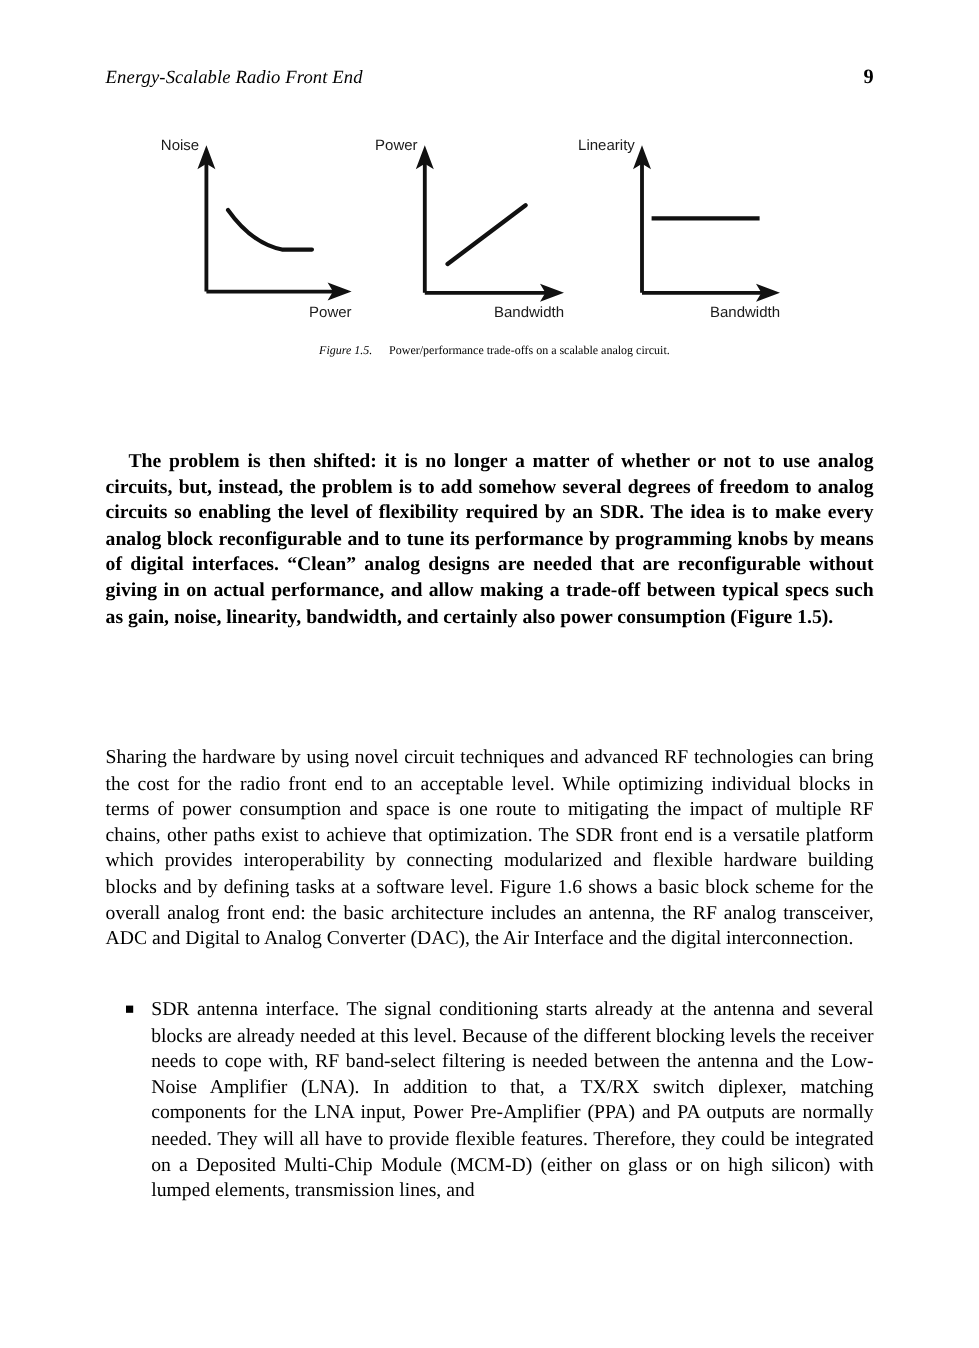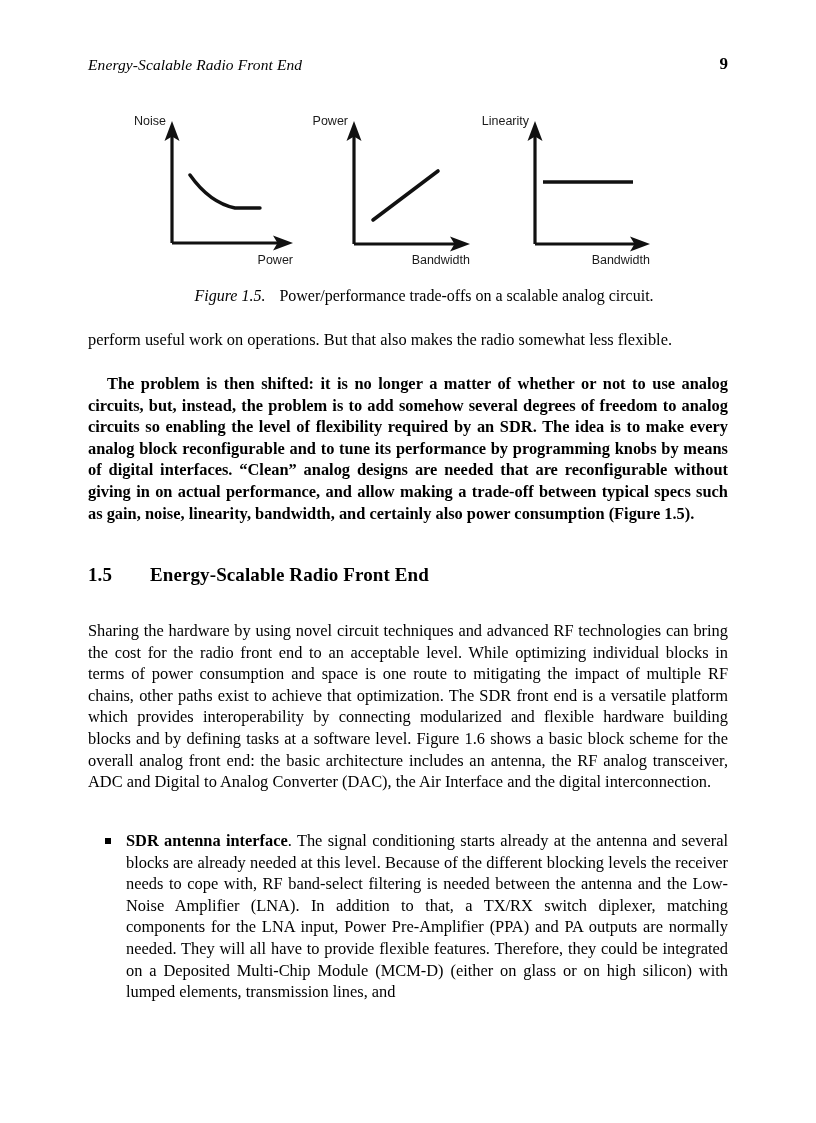--- a/index.html
+++ b/index.html
@@ -58,25 +58,25 @@
   }
   .figure-art {
     position: absolute;
     left: 0;
     top: 0;
     width: 640px;
     height: 170px;
   }
   .figure-caption {
     position: absolute;
-    left: 16px;
+    left: 4px;
     top: 182px;
     width: 640px;
     text-align: center;
-    font-size: 16px;
+    font-size: 10px;
     line-height: 1.3;
   }
   .figure-caption .fig-label {
     font-style: italic;
   }
   .figure-caption .fig-gap {
     display: inline-block;
     width: 14px;
   }
 
@@ -120,21 +120,21 @@
     left: 17px;
     top: 8px;
     width: 6px;
     height: 6px;
     background: #000000;
   }
   .bullet-item p.para {
     text-align: justify;
   }
   .lead-in {
-    font-weight: bold;
+    font-weight: normal;
   }
 
   
   svg text {
     font-family: "Liberation Sans", "DejaVu Sans", sans-serif;
     font-size: 12.5px;
     fill: #1a1a1a;
   }
 </style>
 </head>
@@ -188,31 +188,25 @@
         <text x="441" y="21" text-anchor="end">Linearity</text>
         <text x="562" y="160" text-anchor="end">Bandwidth</text>
       </g>
     </svg>
 
     <div class="figure-caption">
       <span class="fig-label">Figure 1.5.</span><span class="fig-gap"></span><span>Power/performance trade-offs on a scalable analog circuit.</span>
     </div>
   </div>
 
-  <div class="body-col" style="top:329px;">
-    <p class="para">perform useful work on operations.  But that also makes the radio somewhat less flexible.</p>
-  </div>
 
   <div class="body-col" style="top:373px;font-weight:bold;">
     <p class="para indent">The problem is then shifted: it is no longer a matter of whether or not to use analog circuits, but, instead, the problem is to add somehow several degrees of freedom to analog circuits so enabling the level of flexibility required by an SDR. The idea is to make every analog block reconfigurable and to tune its performance by programming knobs by means of digital interfaces.  “Clean” analog designs are needed that are reconfigurable without giving in on actual performance, and allow making a trade-off between typical specs such as gain, noise, linearity, bandwidth, and certainly also power consumption (Figure 1.5).</p>
   </div>
 
-  <div class="body-col" style="top:563px;">
-    <h2 class="section-head"><span class="sec-num">1.5</span><span>Energy-Scalable Radio Front End</span></h2>
-  </div>
 
   <div class="body-col" style="top:620px;">
     <p class="para">Sharing the hardware by using novel circuit techniques and advanced RF technologies can bring the cost for the radio front end to an acceptable level. While optimizing individual blocks in terms of power consumption and space is one route to mitigating the impact of multiple RF chains, other paths exist to achieve that optimization.  The SDR front end is a versatile platform which provides interoperability by connecting modularized and flexible hardware building blocks and by defining tasks at a software level.  Figure 1.6 shows a basic block scheme for the overall analog front end:  the basic architecture includes an antenna, the RF analog transceiver, ADC and Digital to Analog Converter (DAC), the Air Interface and the digital interconnection.</p>
   </div>
 
   <div class="body-col" style="top:830px;">
     <div class="bullet-item">
       <span class="bullet-marker"></span>
       <p class="para"><span class="lead-in">SDR antenna interface</span><span>.  The signal conditioning starts already at the antenna and several blocks are already needed at this level. Because of the different blocking levels the receiver needs to cope with, RF band-select filtering is needed between the antenna and the Low-Noise Amplifier (LNA).  In addition to that, a TX/RX switch diplexer, matching components for the LNA input, Power Pre-Amplifier (PPA) and PA outputs are normally needed.  They will all have to provide flexible features.  Therefore, they could be integrated on a Deposited Multi-Chip Module (MCM-D) (either on glass or on high silicon) with lumped elements, transmission lines, and</span></p>
     </div>

